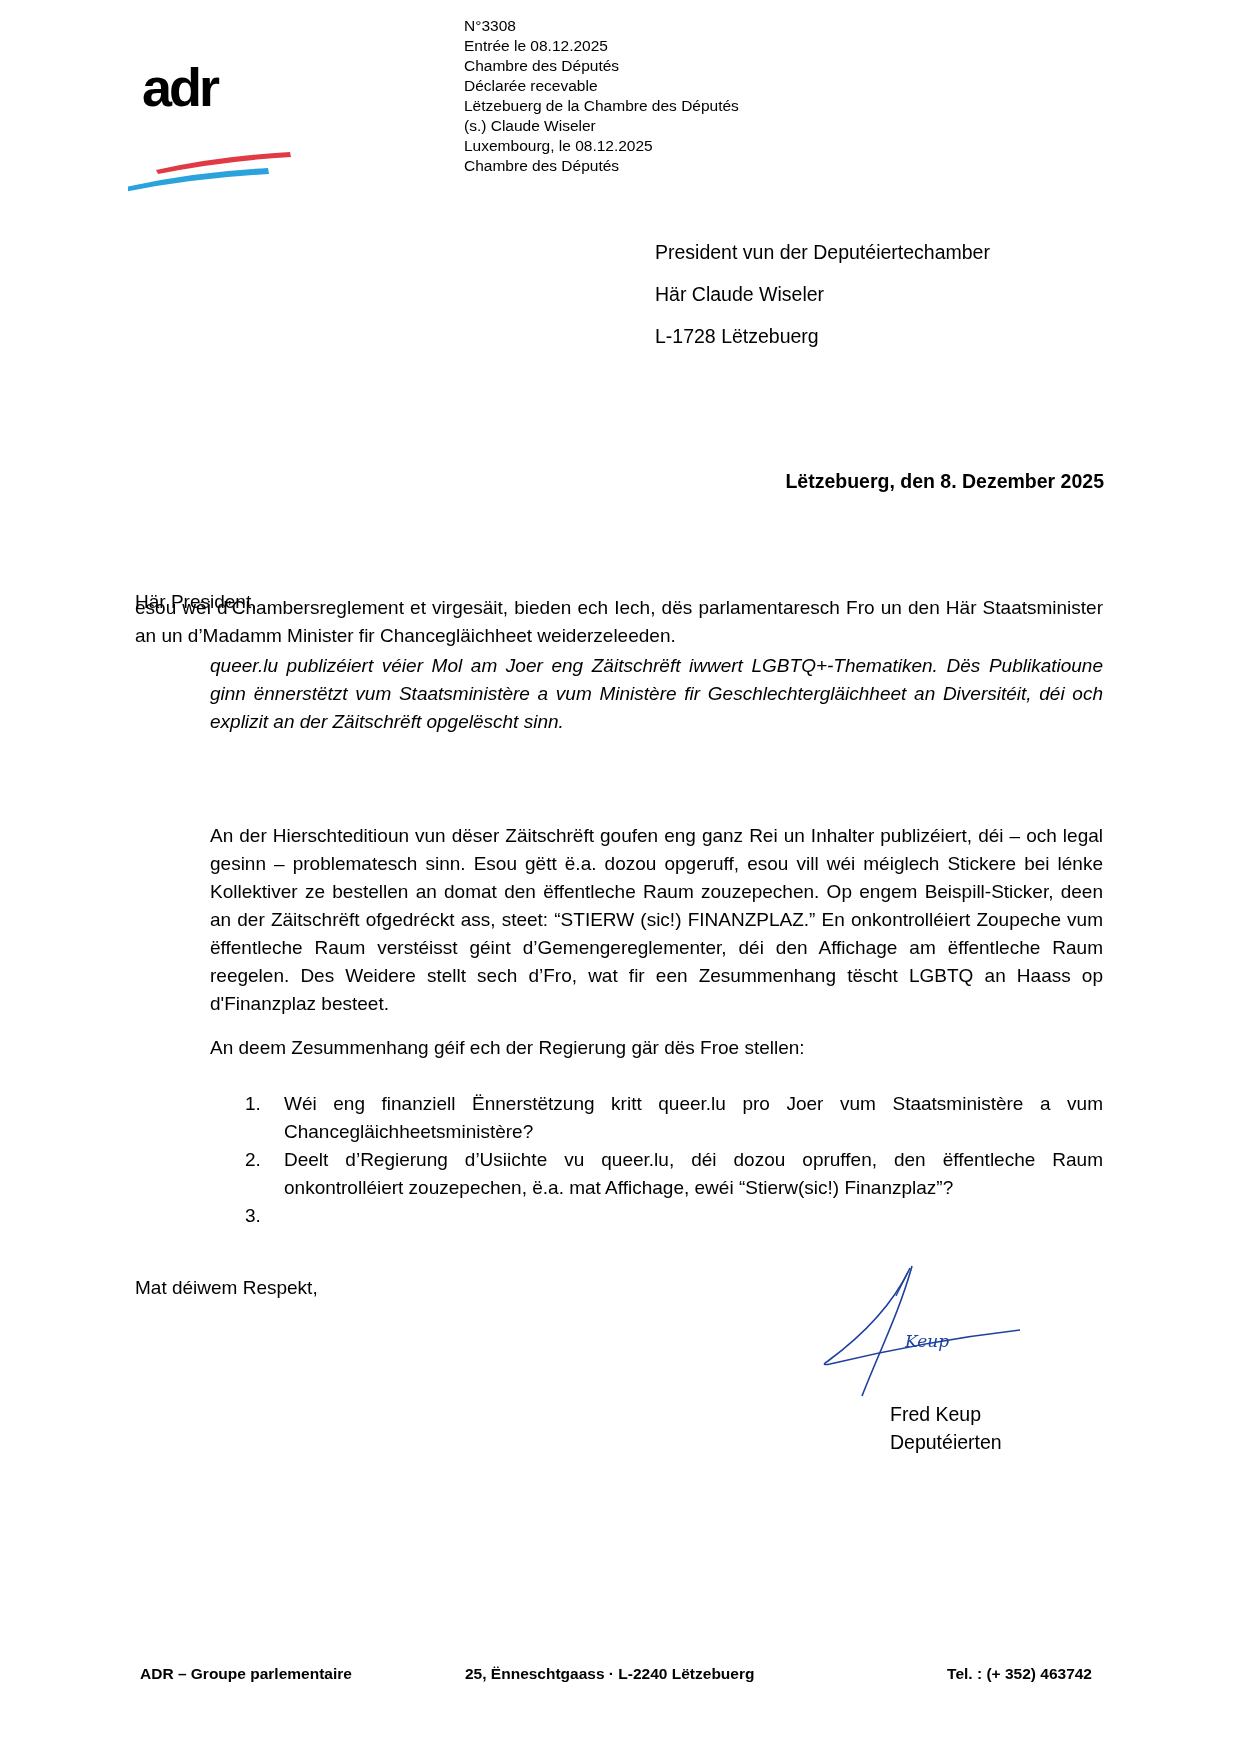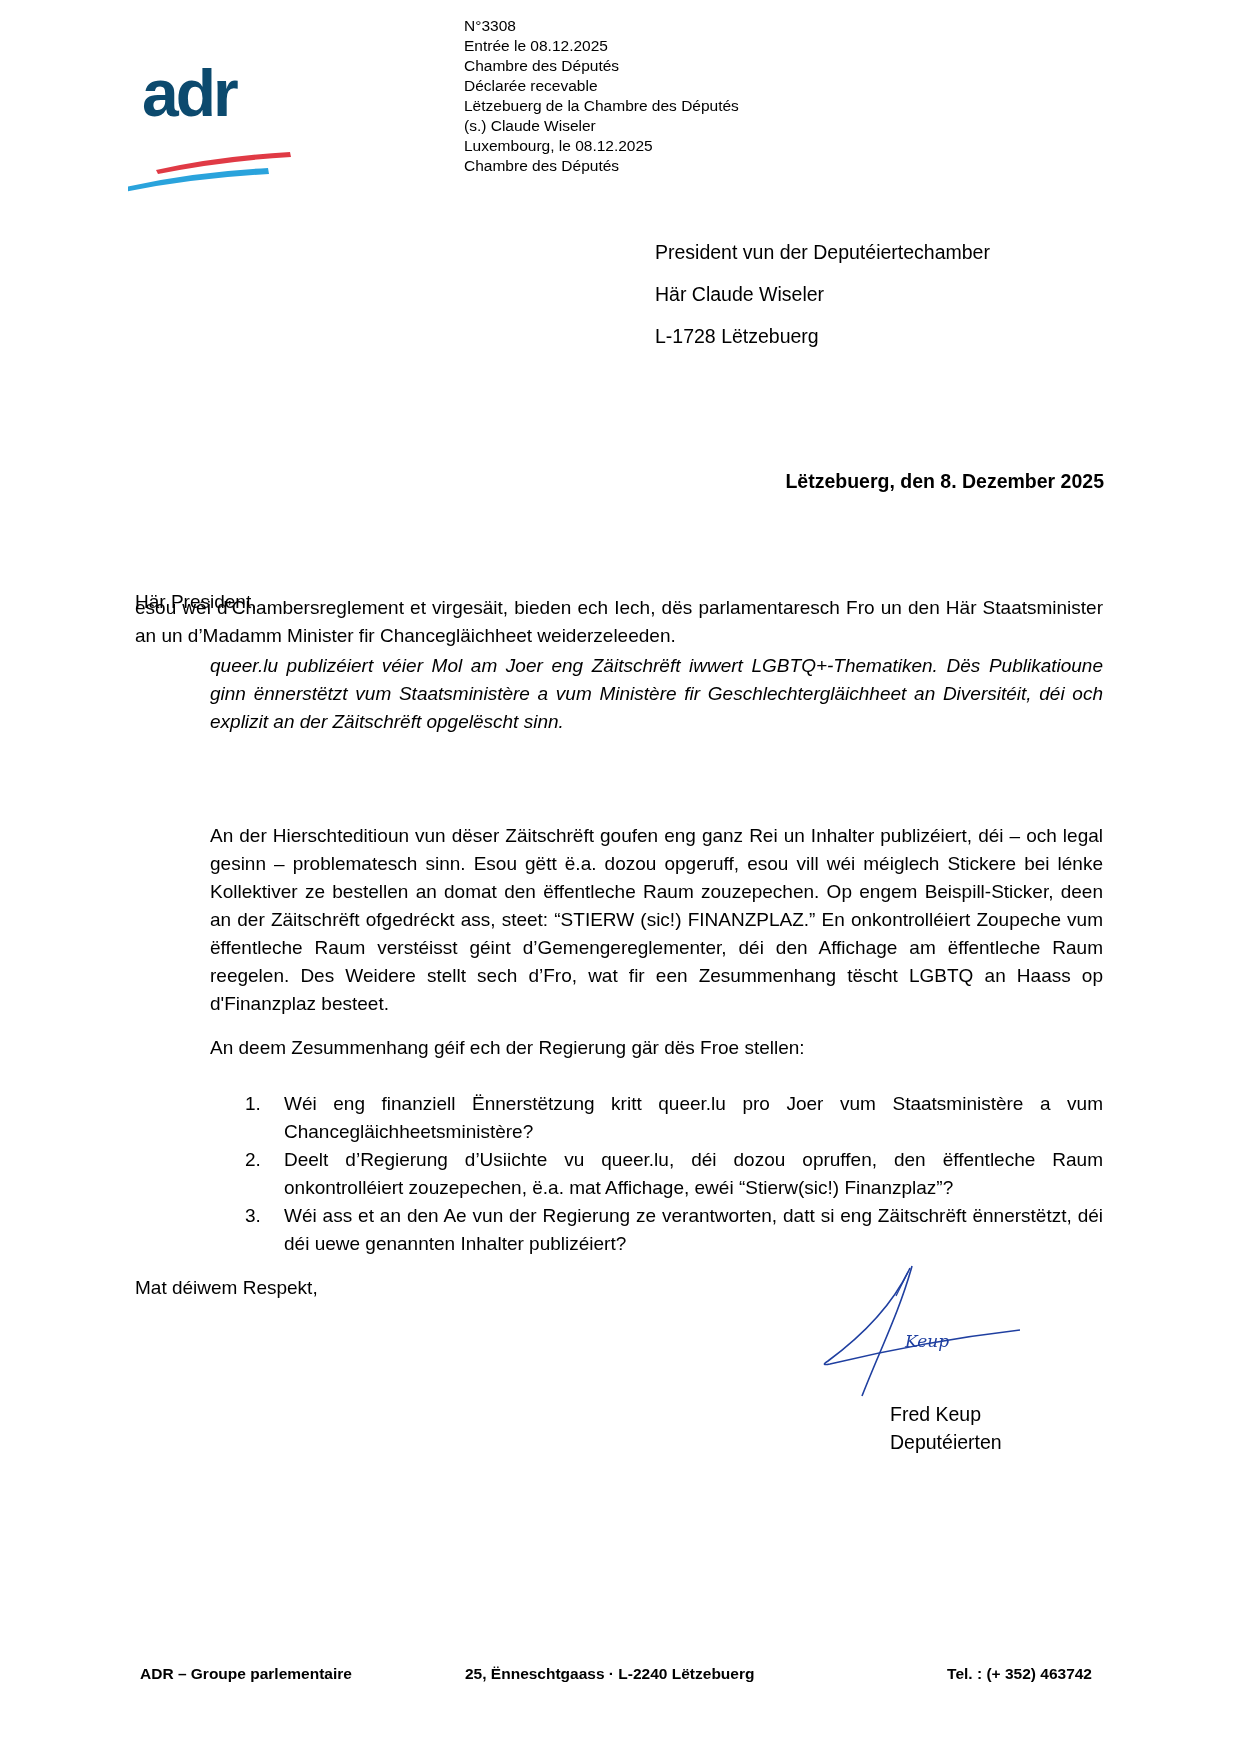--- a/index.html
+++ b/index.html
@@ -1,19 +1,19 @@
 <!DOCTYPE html>
 <html><head>
   <meta charset="utf-8">
   <style>
     html, body { margin: 0; padding: 0; background: #ffffff; }
     body { width: 1242px; height: 1755px; position: relative; overflow: hidden; color: #000; }
 
     #logo { position: absolute; left: 128px; top: 60px; width: 200px; height: 135px; }
-    #logo .word { position: absolute; left: 14px; top: 0px; font-family: "Liberation Sans", sans-serif; font-weight: bold; font-size: 66px; letter-spacing: -3px; color: #0c4a6e; line-height: 1; }
+    #logo .word { position: absolute; left: 14px; top: 0px; font-family: "Liberation Sans", sans-serif; font-weight: bold; font-size: 54px; letter-spacing: -3px; color: #000000; line-height: 1; }
     #logo svg { position: absolute; left: 0; top: 0; }
 
     #stamp { position: absolute; left: 464px; top: 16px; width: 360px; font-family: "Liberation Sans", sans-serif; font-size: 15.5px; line-height: 20px; }
     #stamp div { white-space: nowrap; }
 
     #recipient { position: absolute; left: 655px; top: 238px; font-family: "Liberation Sans", sans-serif; font-size: 19.5px; }
     #recipient div { height: 42px; line-height: 28px; white-space: nowrap; }
 
     #date { position: absolute; right: 138px; top: 470px; font-family: "Liberation Sans", sans-serif; font-size: 19.5px; white-space: nowrap; font-weight: bold; }
 
@@ -77,21 +77,20 @@
   <li>
     <span class="num">1.</span>
     <span>Wéi eng finanziell Ënnerstëtzung kritt queer.lu pro Joer vum Staatsministère a vum Chancegläichheetsministère?</span>
   </li>
   <li>
     <span class="num">2.</span>
     <span>Deelt d’Regierung d’Usiichte vu queer.lu, déi dozou opruffen, den ëffentleche Raum onkontrolléiert zouzepechen, ë.a. mat Affichage, ewéi “Stierw(sic!) Finanzplaz”?</span>
   </li>
   <li>
     <span class="num">3.</span>
-    <span>Wéi ass et an den Ae vun der Regierung ze verantworten, datt si eng Zäitschrëft ënnerstëtzt, déi déi uewe genannten Inhalter publizéiert?</span>
   </li>
 </ol>
 
 <div id="closing" class="body-text">Mat déiwem Respekt,</div>
 
 <svg id="signature" viewBox="0 0 260 160">
   <path d="M110 8 C95 40 70 70 28 101 Q20 106 30 104 C80 92 150 78 220 70" fill="none" stroke="#1f3fa0" stroke-width="1.6"></path>
   <path d="M112 6 C100 50 80 90 62 136" fill="none" stroke="#1f3fa0" stroke-width="1.6"></path>
   <path d="M108 12 C104 20 100 28 96 36" fill="none" stroke="#1f3fa0" stroke-width="1.2"></path>
   <text x="105" y="87" font-family="DejaVu Serif, serif" font-style="italic" font-size="17" fill="#1f3fa0">Keup</text>

